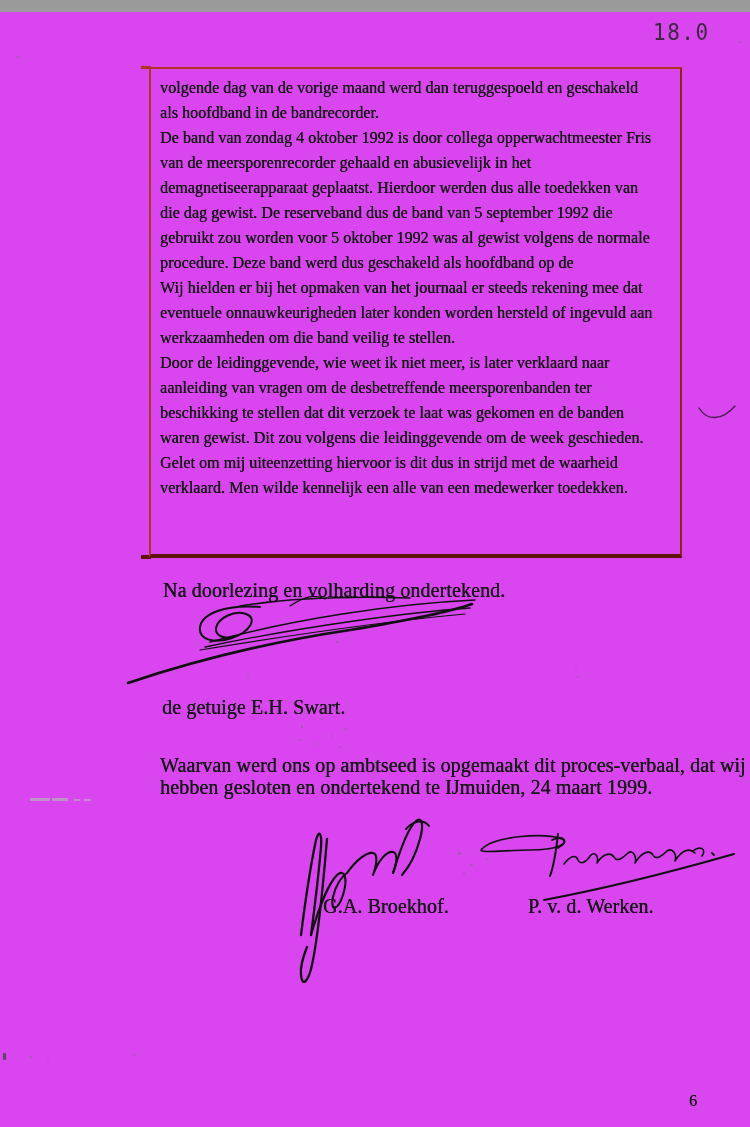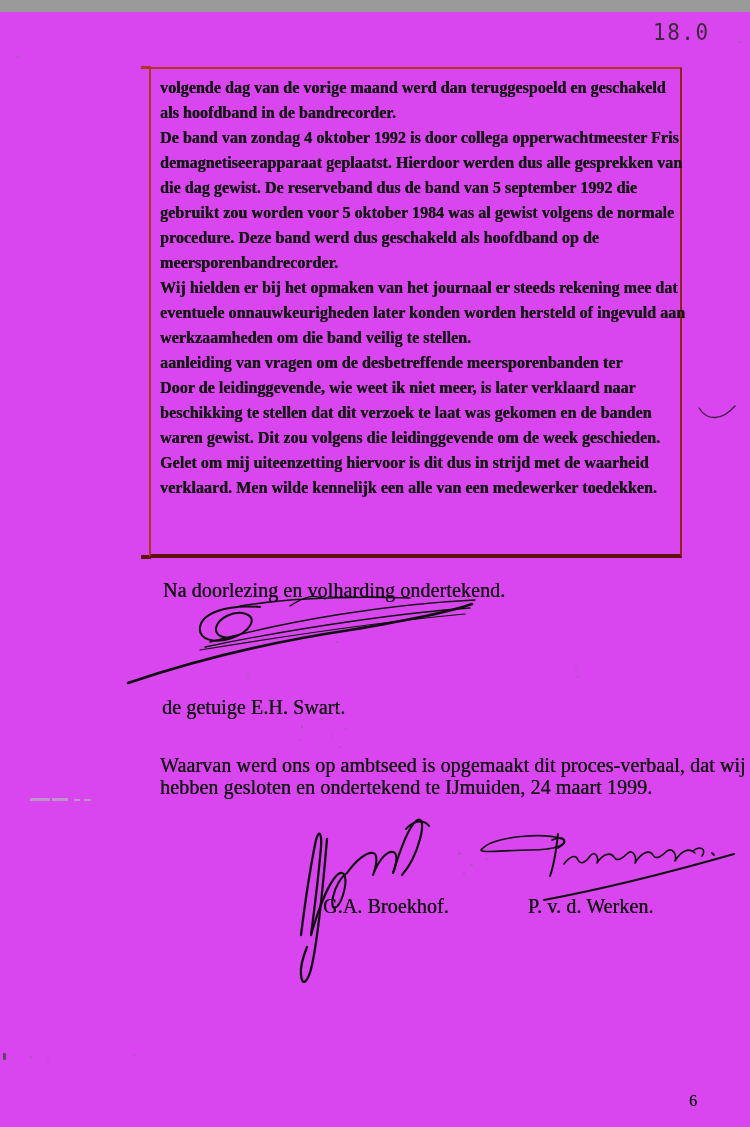--- a/index.html
+++ b/index.html
@@ -8,21 +8,21 @@
     background:#d946ef;overflow:hidden;
     font-family:"Liberation Serif","DejaVu Serif",serif;color:#161616;
   }
   .txt{position:absolute;white-space:nowrap;font-size:20px;
        text-shadow:.35px 0 0 currentColor;letter-spacing:.1px;}
   .statement-box{
     position:absolute;left:149px;top:55px;width:529px;height:485px;
     border:2px solid #b03425;border-right-color:#8e2317;
     border-bottom:4px solid #5f130b;background:transparent;
   }
-  .box-text{position:absolute;left:9px;top:6px;font-size:16px;line-height:25px;font-weight:bold;}
+  .box-text{position:absolute;left:9px;top:6px;font-size:16px;line-height:25px;}
   .box-text div{white-space:nowrap;text-shadow:.35px 0 0 currentColor;letter-spacing:.05px;}
   .stamp{
     position:absolute;left:653px;top:8px;
     font-family:"DejaVu Sans Mono",monospace;font-size:21px;
     letter-spacing:1.5px;color:#262626;transform:scaleY(1.08);opacity:.88;
   }
   .pagenum{position:absolute;left:689px;top:1080px;font-size:16px;}
   .sig{position:absolute;}
   .sig path{fill:none;stroke:#101010;stroke-linecap:round;stroke-linejoin:round;}
   .speck{position:absolute;background:#6f6f6f;border-radius:50%;opacity:.5;}
@@ -40,30 +40,30 @@
   <div class="speck" style="left:17px;top:44px;width:2px;height:2px;"></div>
 
   <div class="red-protrude" style="left:141px;top:54px;width:10px;height:3px;"></div>
   <div class="dark-protrude" style="left:141px;top:543px;width:10px;height:4px;"></div>
 
   <div class="statement-box">
     <div class="box-text">
       <div>volgende dag van de vorige maand werd dan teruggespoeld en geschakeld</div>
       <div>als hoofdband in de bandrecorder.</div>
       <div>De band van zondag 4 oktober 1992 is door collega opperwachtmeester Fris</div>
-      <div>demagnetiseerapparaat geplaatst. Hierdoor werden dus alle gesprekken van</div>
+      <div>van de meersporenrecorder gehaald en abusievelijk in het</div>
+      <div>demagnetiseerapparaat geplaatst. Hierdoor werden dus alle toedekken van</div>
       <div>die dag gewist. De reserveband dus de band van 5 september 1992 die</div>
-      <div>gebruikt zou worden voor 5 oktober 1984 was al gewist volgens de normale</div>
+      <div>gebruikt zou worden voor 5 oktober 1992 was al gewist volgens de normale</div>
       <div>procedure. Deze band werd dus geschakeld als hoofdband op de</div>
-      <div>meersporenbandrecorder.</div>
       <div>Wij hielden er bij het opmaken van het journaal er steeds rekening mee dat</div>
       <div>eventuele onnauwkeurigheden later konden worden hersteld of ingevuld aan</div>
       <div>werkzaamheden om die band veilig te stellen.</div>
+      <div>Door de leidinggevende, wie weet ik niet meer, is later verklaard naar</div>
       <div>aanleiding van vragen om de desbetreffende meersporenbanden ter</div>
-      <div>Door de leidinggevende, wie weet ik niet meer, is later verklaard naar</div>
       <div>beschikking te stellen dat dit verzoek te laat was gekomen en de banden</div>
       <div>waren gewist. Dit zou volgens die leidinggevende om de week geschieden.</div>
       <div>Gelet om mij uiteenzetting hiervoor is dit dus in strijd met de waarheid</div>
       <div>verklaard. Men wilde kennelijk een alle van een medewerker toedekken.</div>
     </div>
   </div>
 
   <svg class="sig" style="left:695px;top:390px;" width="46" height="24" viewBox="0 0 46 24">
     <path d="M 4,6 C 12,19 27,19 40,4" stroke-width="1.3" opacity=".75"></path>
   </svg>

